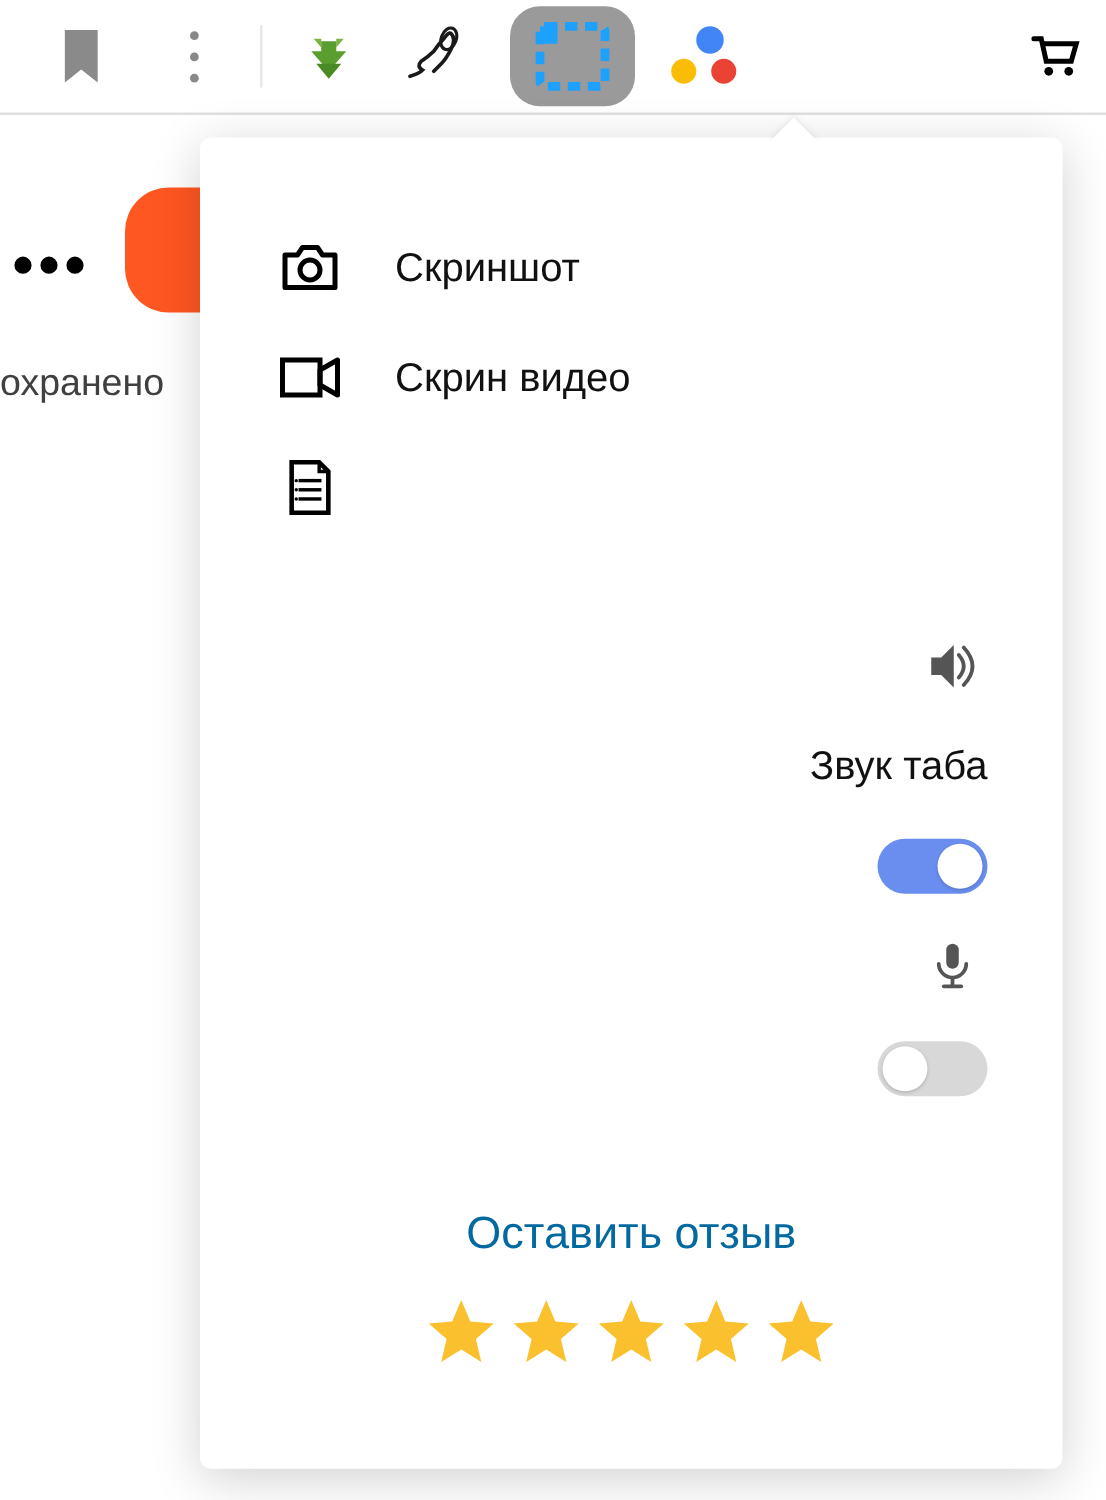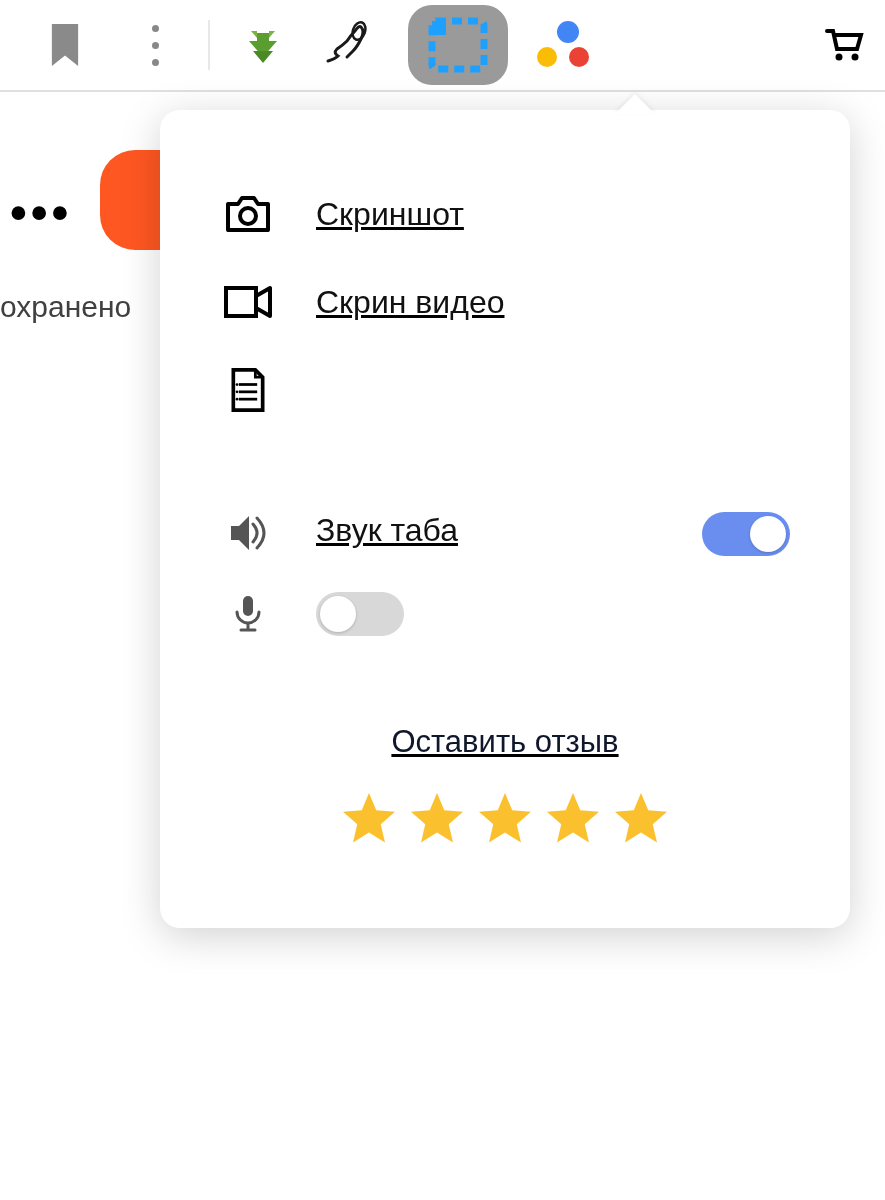--- a/index.html
+++ b/index.html
@@ -100,24 +100,23 @@
     color: #404040;
   }
 
   
   .popup {
     position: absolute;
     top: 110px;
     left: 160px;
     width: 690px;
     background: #fff;
-    border-radius: 20px;
+    border-radius: 9px;
     box-shadow: 0 8px 40px rgba(0,0,0,0.18);
     padding: 60px 50px 80px 50px;
-    text-decoration: underline;
   }
   .popup::before {
     content: "";
     position: absolute;
     top: -16px;
     left: 455px;
     width: 0; height: 0;
     border-left: 20px solid transparent;
     border-right: 20px solid transparent;
     border-bottom: 20px solid #fff;
@@ -138,23 +137,24 @@
   }
   .menu-item .label {
     font-size: 32px;
     color: #111;
     flex: 1;
   }
   .menu-item svg { width: 48px; height: 44px; }
 
   .toggle-row {
     display: flex;
-    align-items: flex-start;
+    align-items: flex-end;
     gap: 40px;
     padding: 18px 10px;
+    flex-direction: column;
   }
   .toggle-row .icon-slot {
     width: 56px;
     display: flex;
     justify-content: center;
   }
   .toggle-row .label {
     font-size: 32px;
     color: #111;
     flex: 1;
@@ -181,22 +181,22 @@
   .toggle.on .knob { right: 4px; }
   .toggle.off .knob { left: 4px; }
 
   .section-gap { height: 60px; }
 
   .feedback {
     text-align: center;
     margin-top: 70px;
   }
   .feedback-title {
-    font-size: 31px;
-    color: #0f172a;
+    font-size: 36px;
+    color: #0369a1;
     margin-bottom: 28px;
   }
   .stars {
     display: flex;
     justify-content: center;
     gap: 8px;
   }
   .stars svg { width: 60px; height: 60px; }
 </style>
 </head>

